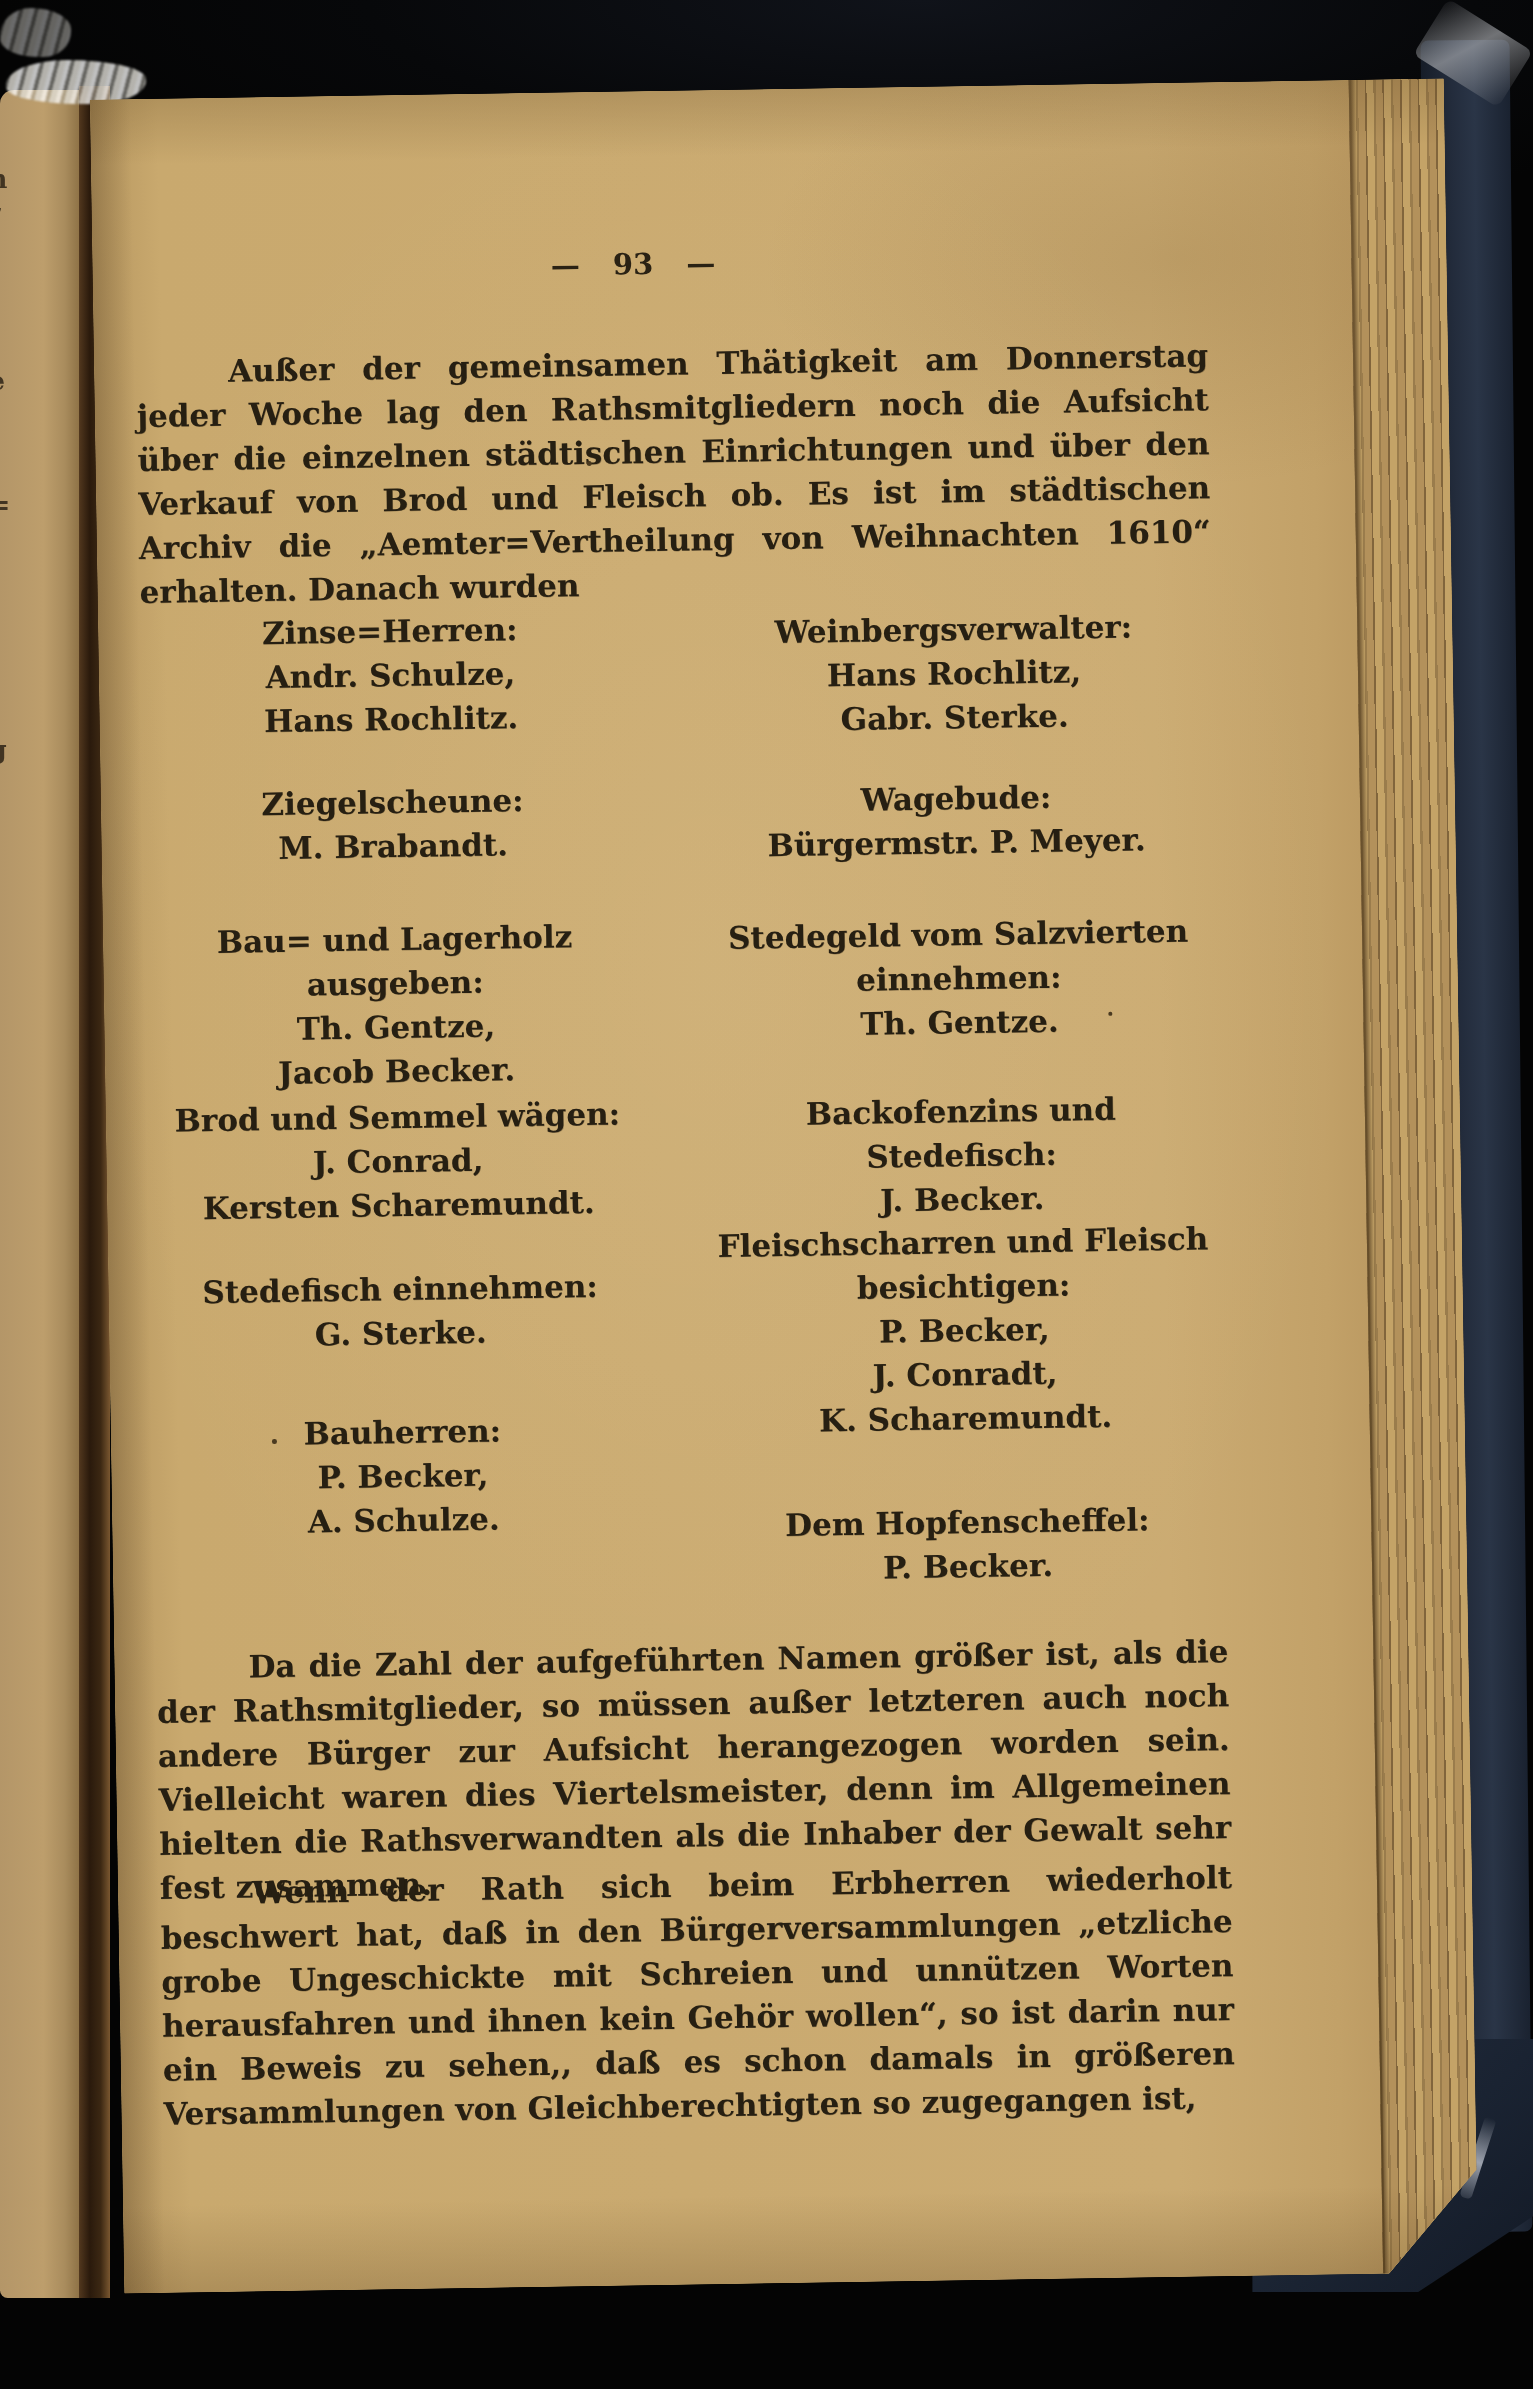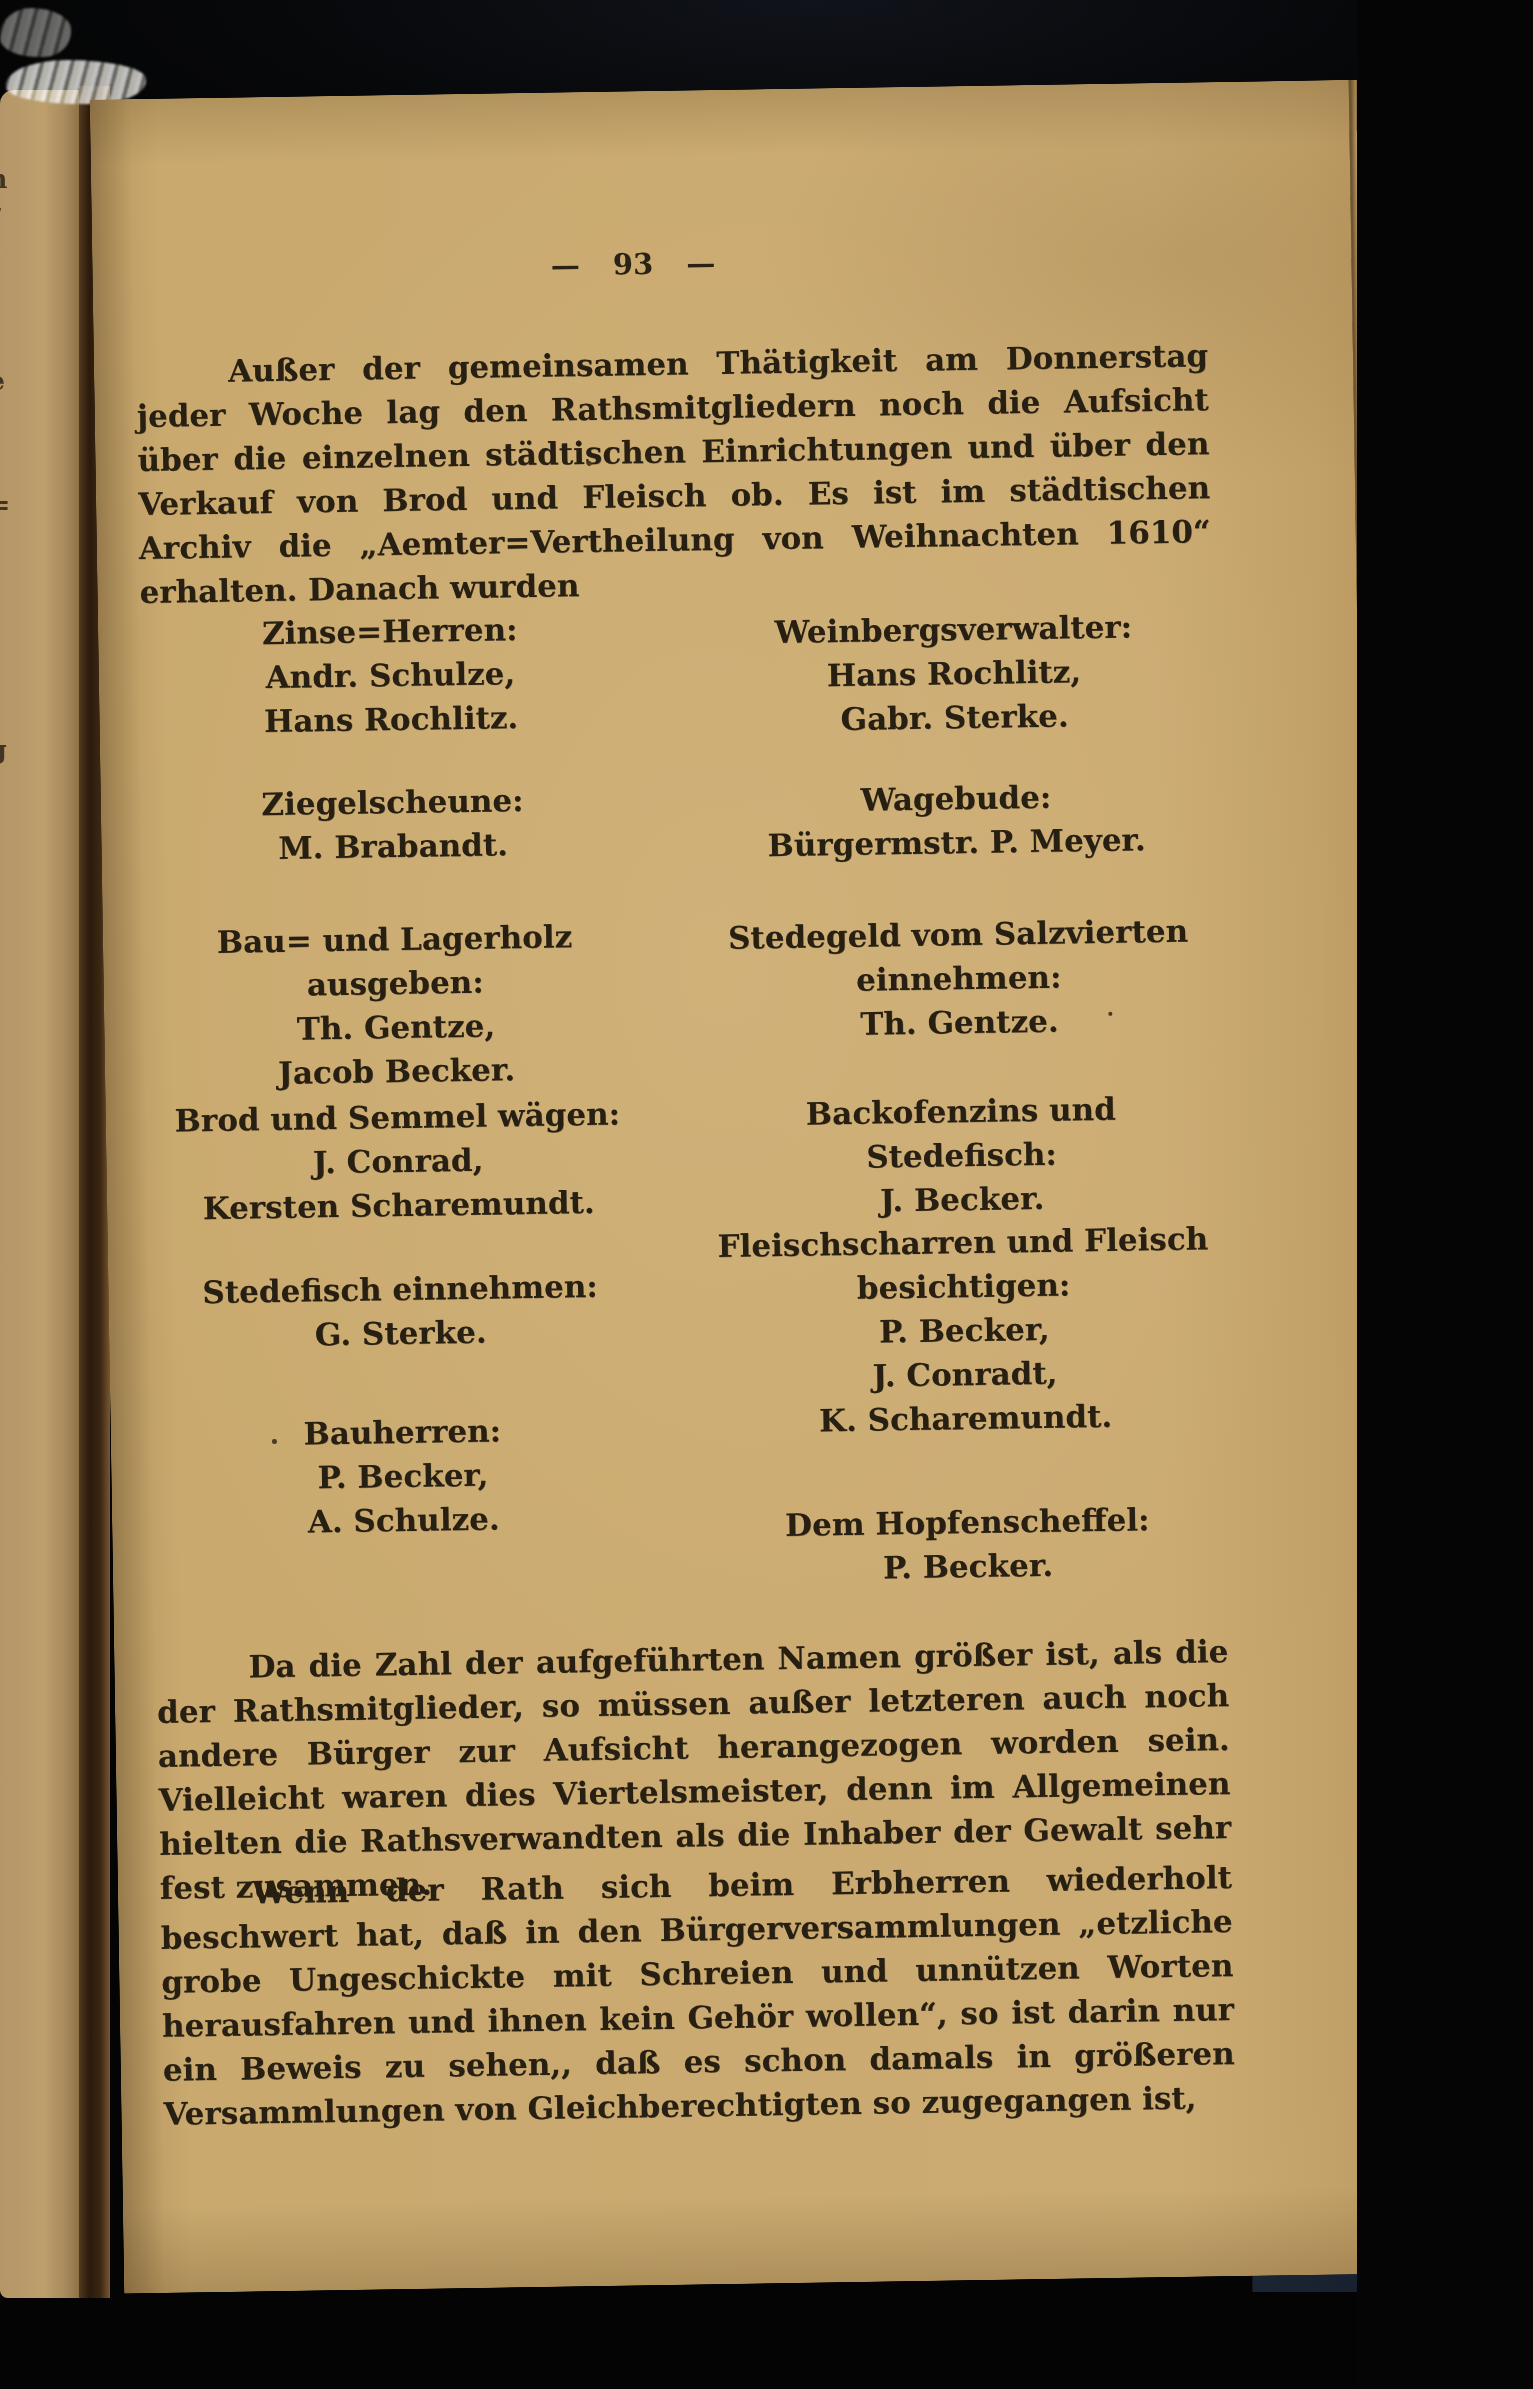--- a/index.html
+++ b/index.html
@@ -1,17 +1,17 @@
 <!DOCTYPE html>
 <html style="font-size:12.3px"><head>
 <meta charset="utf-8">
 <style>
   html,body{margin:0;padding:0;background:#050505;}
   .scene{
-    position:relative;width:1357px;height:2389px;overflow:hidden;
+    position:relative;width:1533px;height:2389px;overflow:hidden;
     background:
       radial-gradient(920px 230px at 60% 0%, #10131a 0%, #07080a 60%, #040404 100%);
     font-family:"DejaVu Serif","Liberation Serif",serif;
   }
 
   
   .cover-right{
     position:absolute;left:1432px;top:40px;width:89px;height:2192px;
     background:linear-gradient(90deg,#161d28 0%,#232c3c 35%,#2a3547 60%,#1a2230 100%);
     border-radius:7.7px;transform:rotate(-0.6deg);

